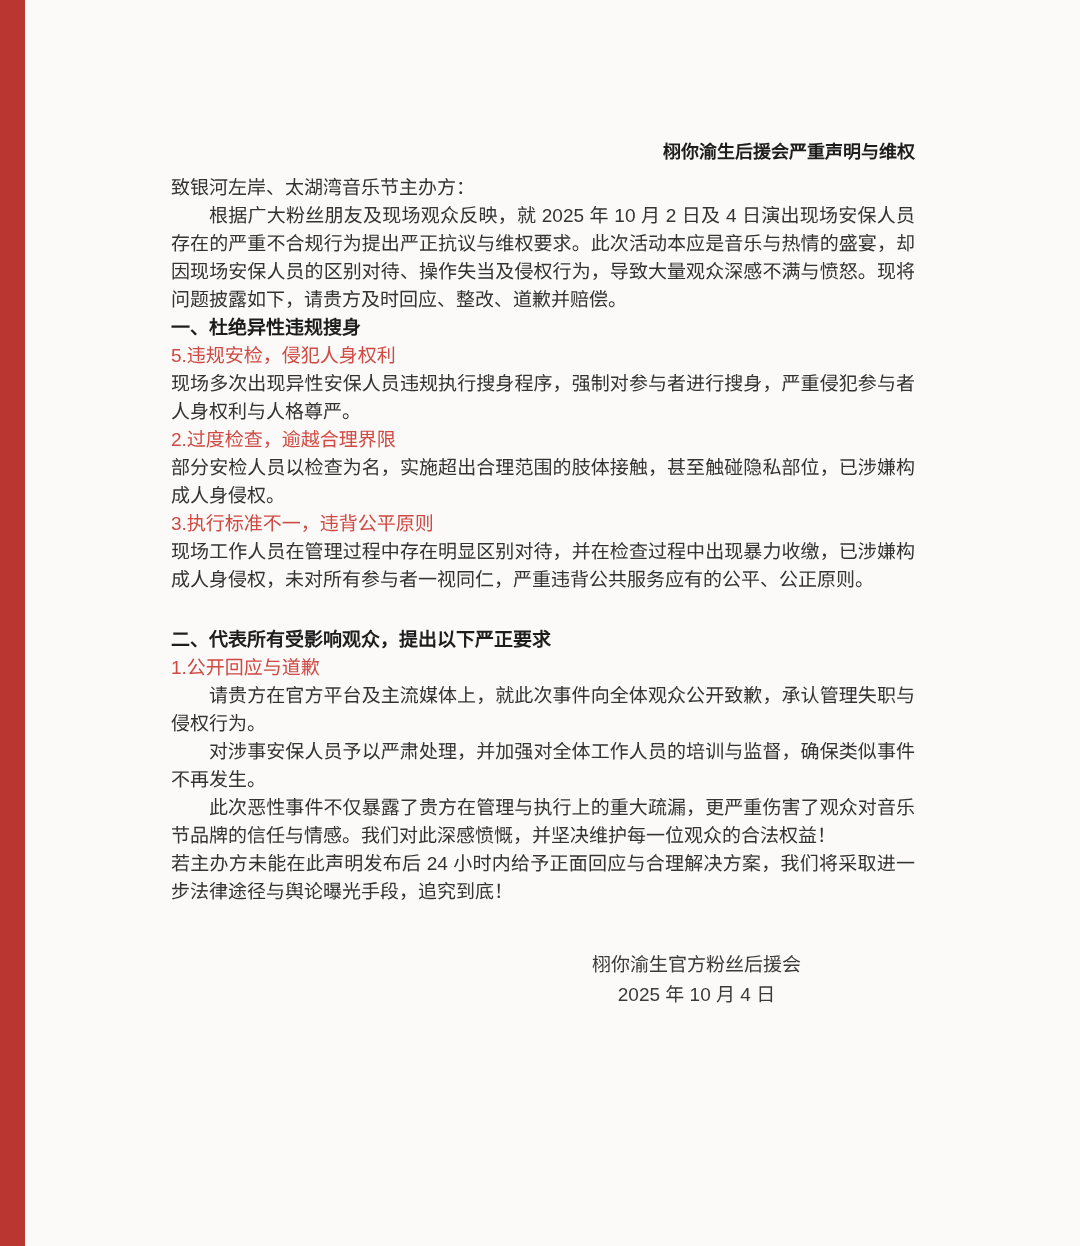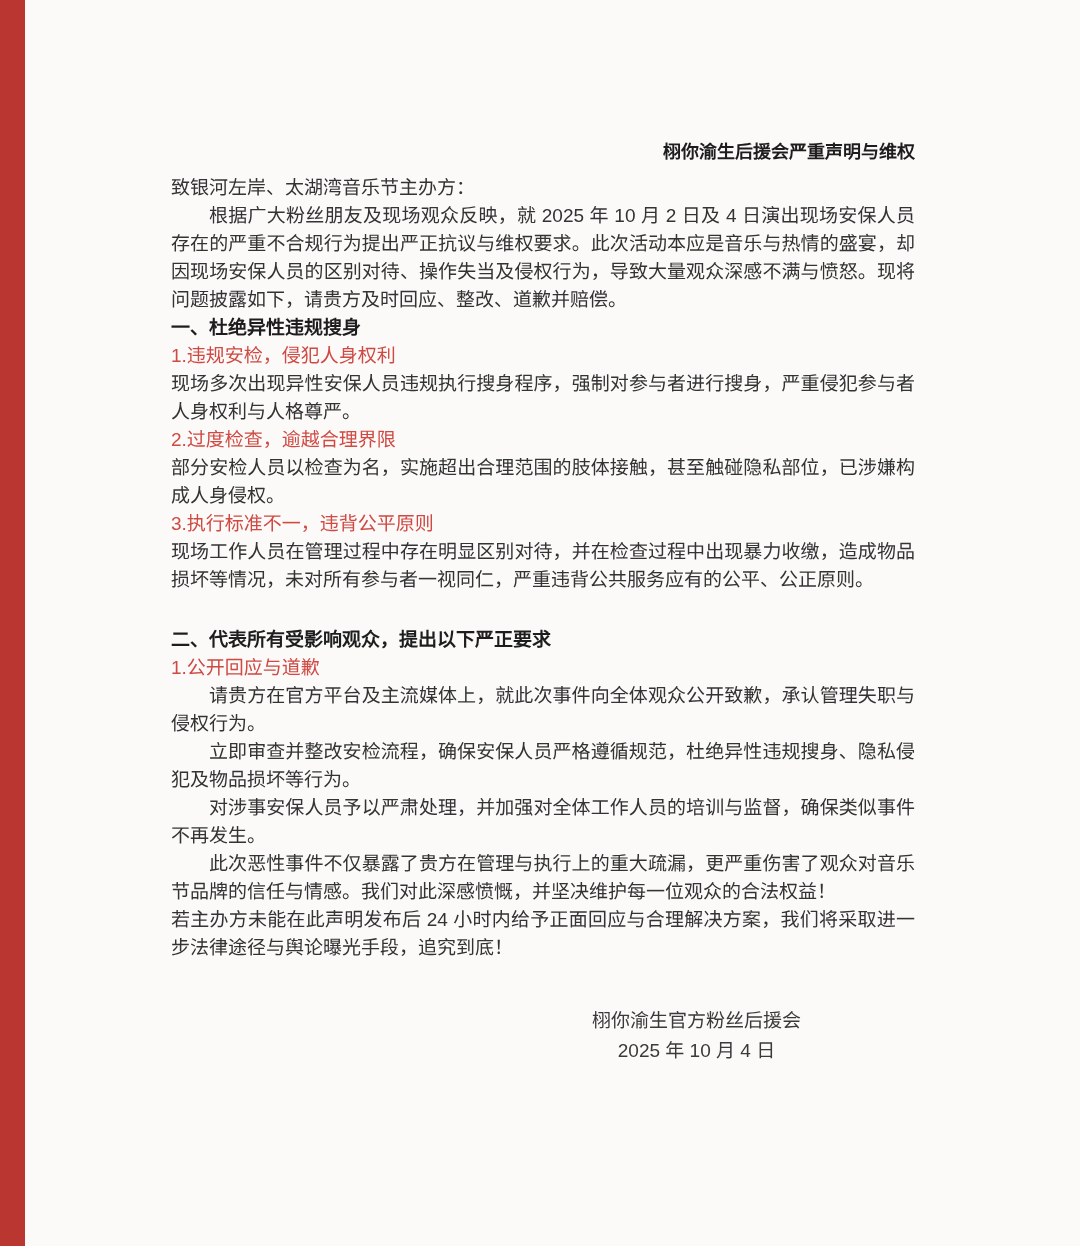--- a/index.html
+++ b/index.html
@@ -84,35 +84,34 @@
 <main class="doc">
 
   <h1 class="doc-title">栩你渝生后援会严重声明与维权</h1>
 
   <p>致银河左岸、太湖湾音乐节主办方：</p>
 
   <p class="indent">根据广大粉丝朋友及现场观众反映，就 2025 年 10 月 2 日及 4 日演出现场安保人员存在的严重不合规行为提出严正抗议与维权要求。此次活动本应是音乐与热情的盛宴，却因现场安保人员的区别对待、操作失当及侵权行为，导致大量观众深感不满与愤怒。现将问题披露如下，请贵方及时回应、整改、道歉并赔偿。</p>
 
   <h2 class="sec-heading">一、杜绝异性违规搜身</h2>
 
-  <h3 class="red-heading">1.违规安检，侵犯人身权利</h3>
+  <h3 class="red-heading">5.违规安检，侵犯人身权利</h3>
   <p>现场多次出现异性安保人员违规执行搜身程序，强制对参与者进行搜身，严重侵犯参与者人身权利与人格尊严。</p>
 
   <h3 class="red-heading">2.过度检查，逾越合理界限</h3>
   <p>部分安检人员以检查为名，实施超出合理范围的肢体接触，甚至触碰隐私部位，已涉嫌构成人身侵权。</p>
 
   <h3 class="red-heading">3.执行标准不一，违背公平原则</h3>
-  <p>现场工作人员在管理过程中存在明显区别对待，并在检查过程中出现暴力收缴，造成物品损坏等情况，未对所有参与者一视同仁，严重违背公共服务应有的公平、公正原则。</p>
+  <p>现场工作人员在管理过程中存在明显区别对待，并在检查过程中出现暴力收缴，已涉嫌构成人身侵权，未对所有参与者一视同仁，严重违背公共服务应有的公平、公正原则。</p>
 
   <h2 class="sec-heading sec2-gap">二、代表所有受影响观众，提出以下严正要求</h2>
 
   <h3 class="red-heading">1.公开回应与道歉</h3>
   <p class="indent">请贵方在官方平台及主流媒体上，就此次事件向全体观众公开致歉，承认管理失职与侵权行为。</p>
 
-  <p class="indent">立即审查并整改安检流程，确保安保人员严格遵循规范，杜绝异性违规搜身、隐私侵犯及物品损坏等行为。</p>
 
   <p class="indent">对涉事安保人员予以严肃处理，并加强对全体工作人员的培训与监督，确保类似事件不再发生。</p>
 
   <p class="indent">此次恶性事件不仅暴露了贵方在管理与执行上的重大疏漏，更严重伤害了观众对音乐节品牌的信任与情感。我们对此深感愤慨，并坚决维护每一位观众的合法权益！</p>
   <p>若主办方未能在此声明发布后 24 小时内给予正面回应与合理解决方案，我们将采取进一步法律途径与舆论曝光手段，追究到底！</p>
 
   <div class="signature">
     <p>栩你渝生官方粉丝后援会</p>
     <p class="date-line">2025 年 10 月 4 日</p>
   </div>

